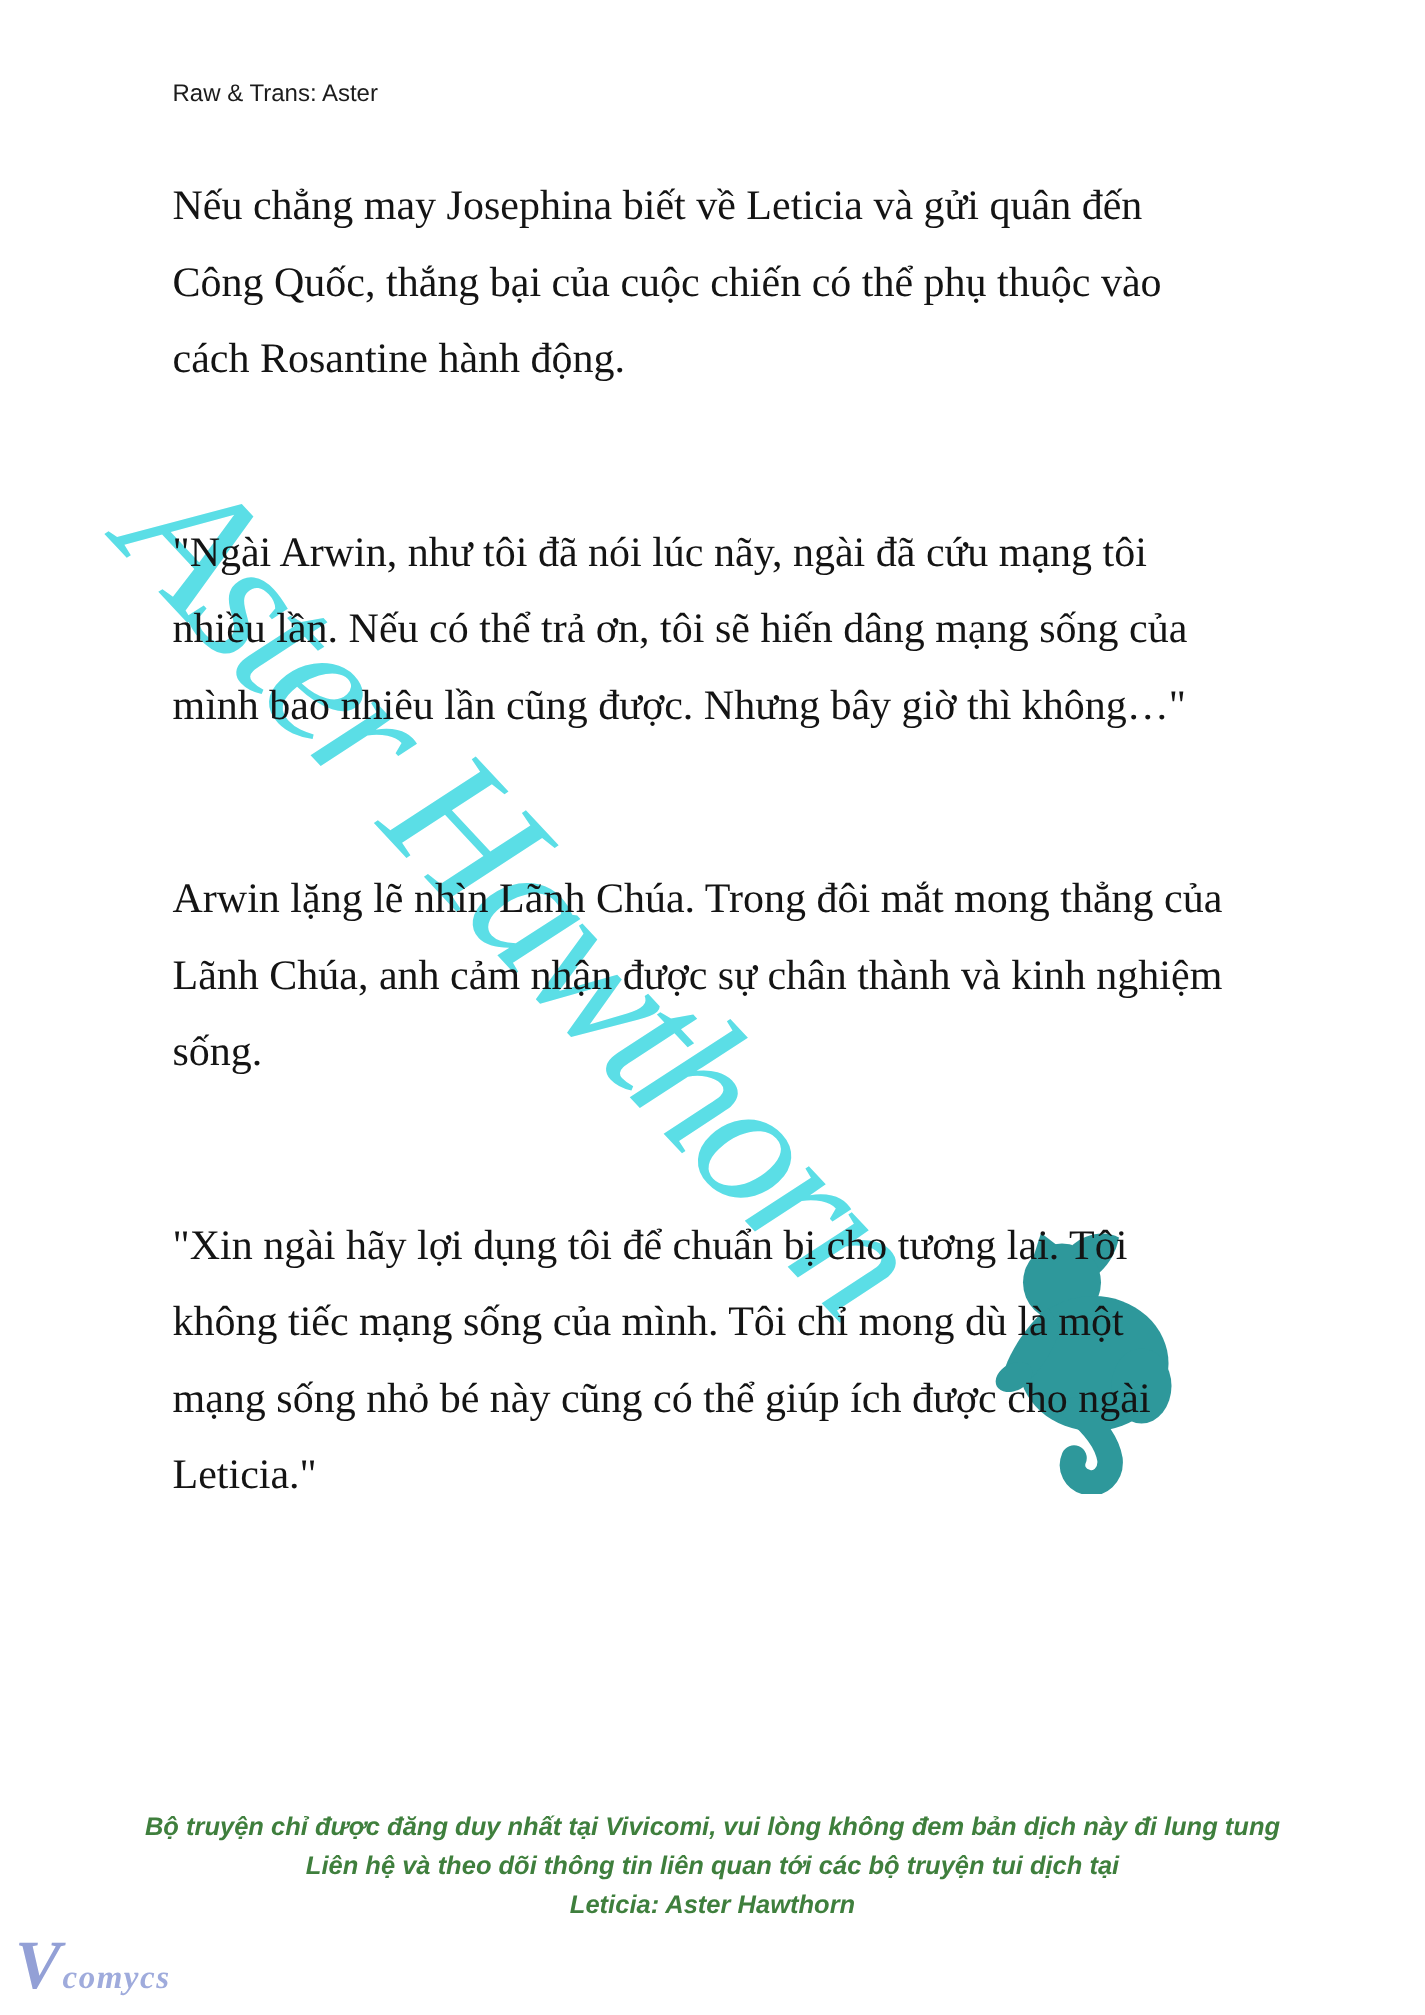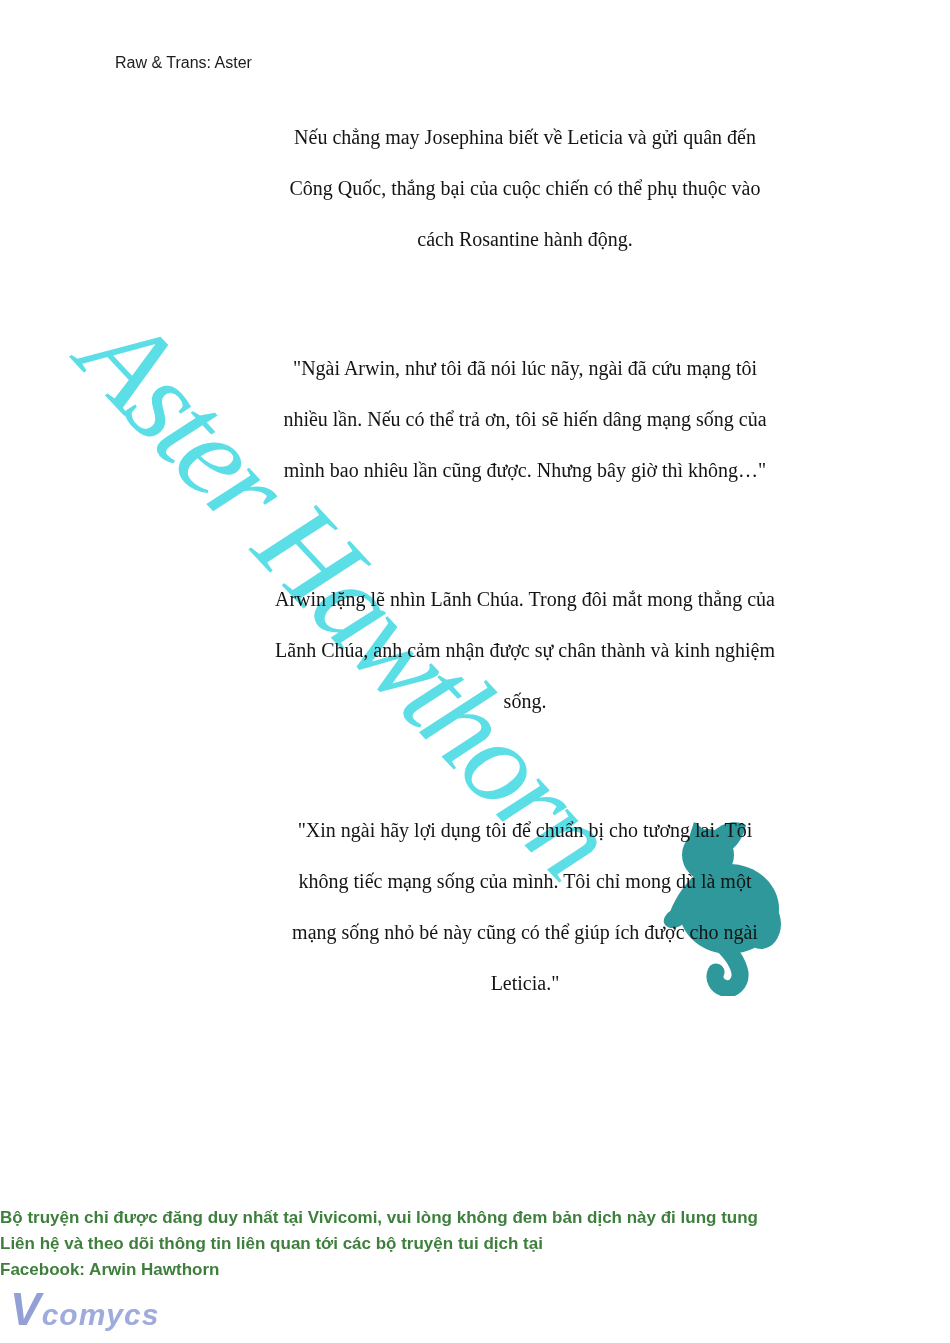--- a/index.html
+++ b/index.html
@@ -50,47 +50,47 @@
   }
 
   .content {
     position: absolute;
     left: 115px; top: 112px;
     width: 820px;
     z-index: 3;
   }
   .para {
     margin: 0 0 78px 0;
-    font-size: 20px;
+    font-size: 28px;
     line-height: 51px;
     color: #141414;
     white-space: pre-line;
-    text-align: center;
   }
 
   .footer {
     position: absolute;
     left: 0; top: 1205px;
     width: 950px;
-    text-align: left;
+    text-align: center;
     font-family: "Liberation Sans", "DejaVu Sans", sans-serif;
+    font-style: italic;
     font-weight: bold;
     font-size: 17px;
     line-height: 26px;
     color: #3F7F3D;
     z-index: 3;
   }
 
   .logo {
     position: absolute;
     left: 10px; top: 1282px;
-    font-family: Liberation Sans, sans-serif;
+    font-family: Liberation Serif, serif;
     font-style: italic;
     font-weight: bold;
-    font-size: 30px;
+    font-size: 22px;
     letter-spacing: 1px;
     color: #9FABDC;
     z-index: 3;
     line-height: 1.2;
   }
   .logo::first-letter {
     font-size: 46px;
     color: #93A0D6;
   }
 </style>
@@ -136,18 +136,18 @@
 sống.</p>
     <p class="para">"Xin ngài hãy lợi dụng tôi để chuẩn bị cho tương lai. Tôi
 không tiếc mạng sống của mình. Tôi chỉ mong dù là một
 mạng sống nhỏ bé này cũng có thể giúp ích được cho ngài
 Leticia."</p>
   </div>
 
   <div class="footer">
     <div>Bộ truyện chỉ được đăng duy nhất tại Vivicomi, vui lòng không đem bản dịch này đi lung tung</div>
     <div>Liên hệ và theo dõi thông tin liên quan tới các bộ truyện tui dịch tại</div>
-    <div>Facebook: Arwin Hawthorn</div>
+    <div>Leticia: Aster Hawthorn</div>
   </div>
 
   <div class="logo">Vcomycs</div>
 
 </div>
 
 </body></html>

